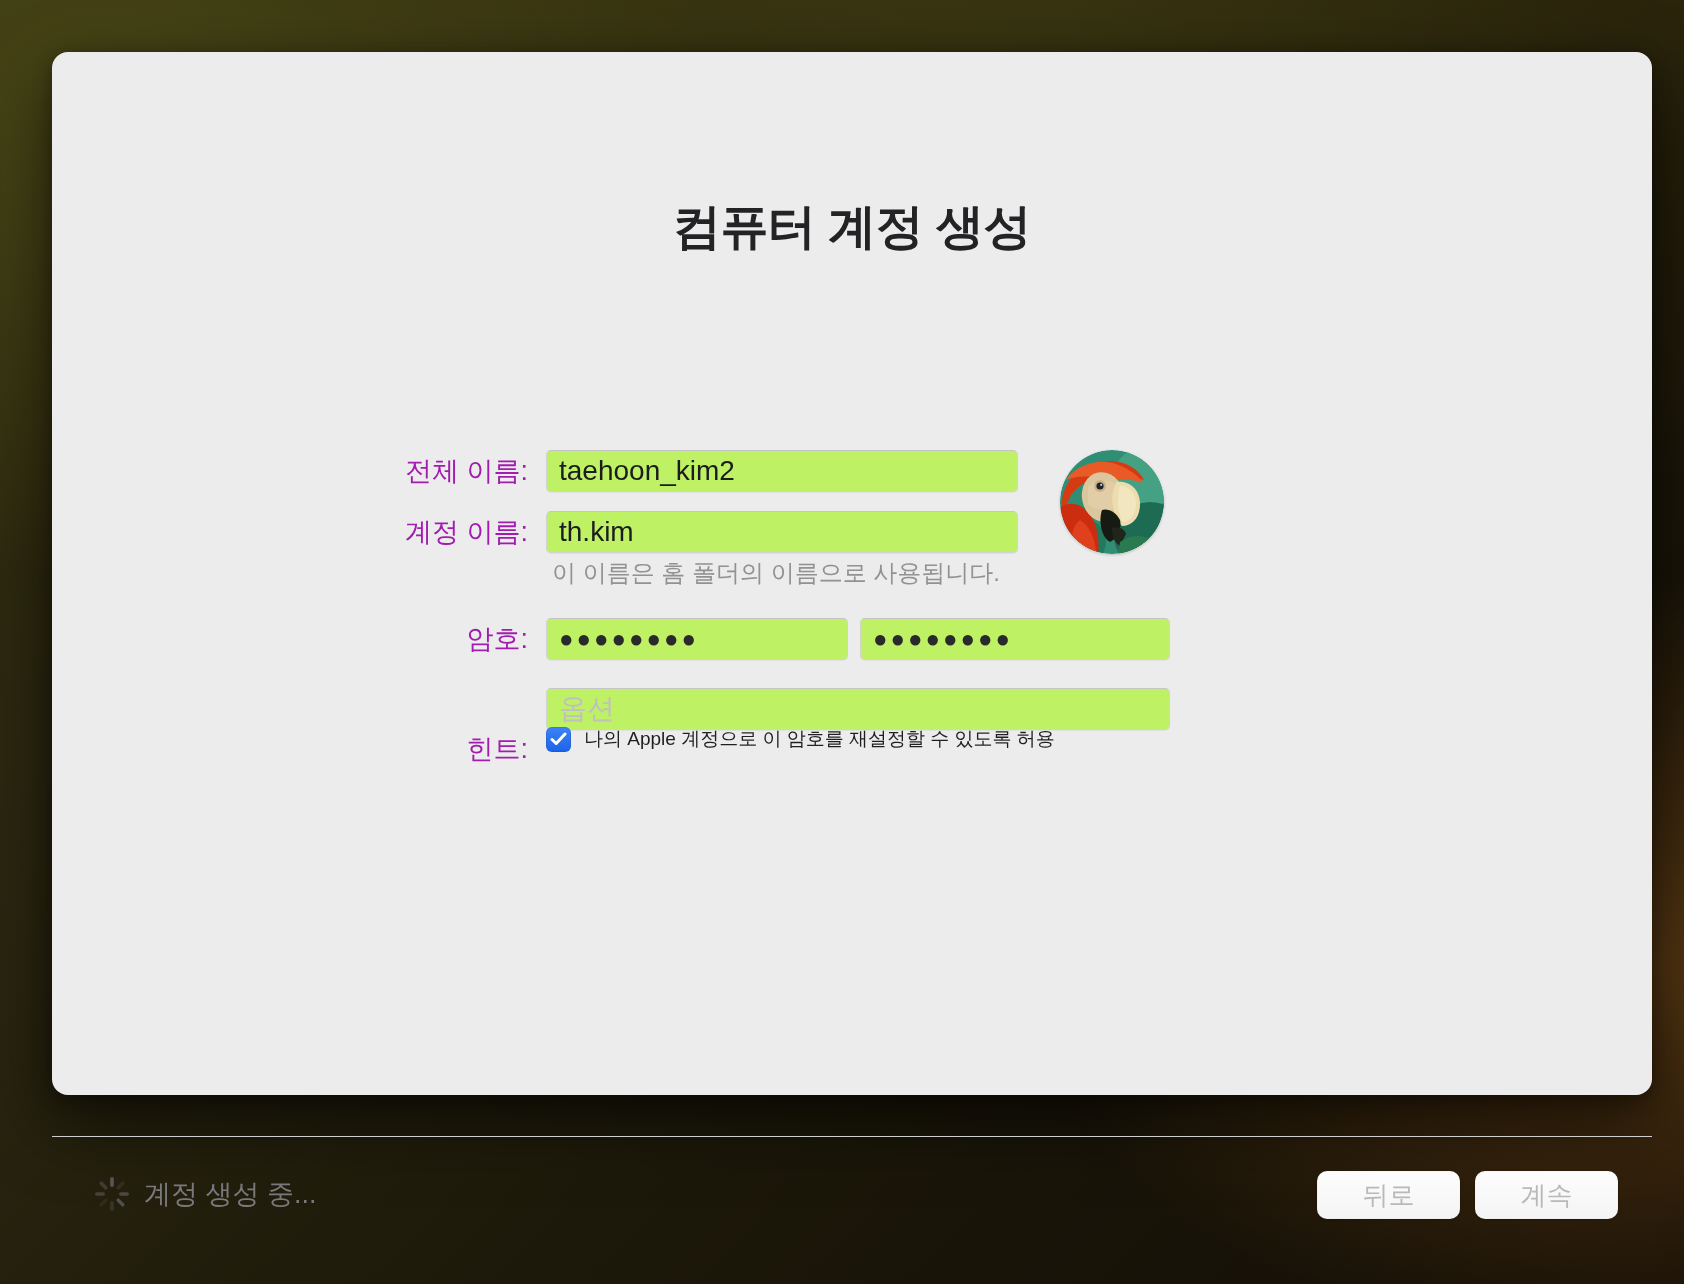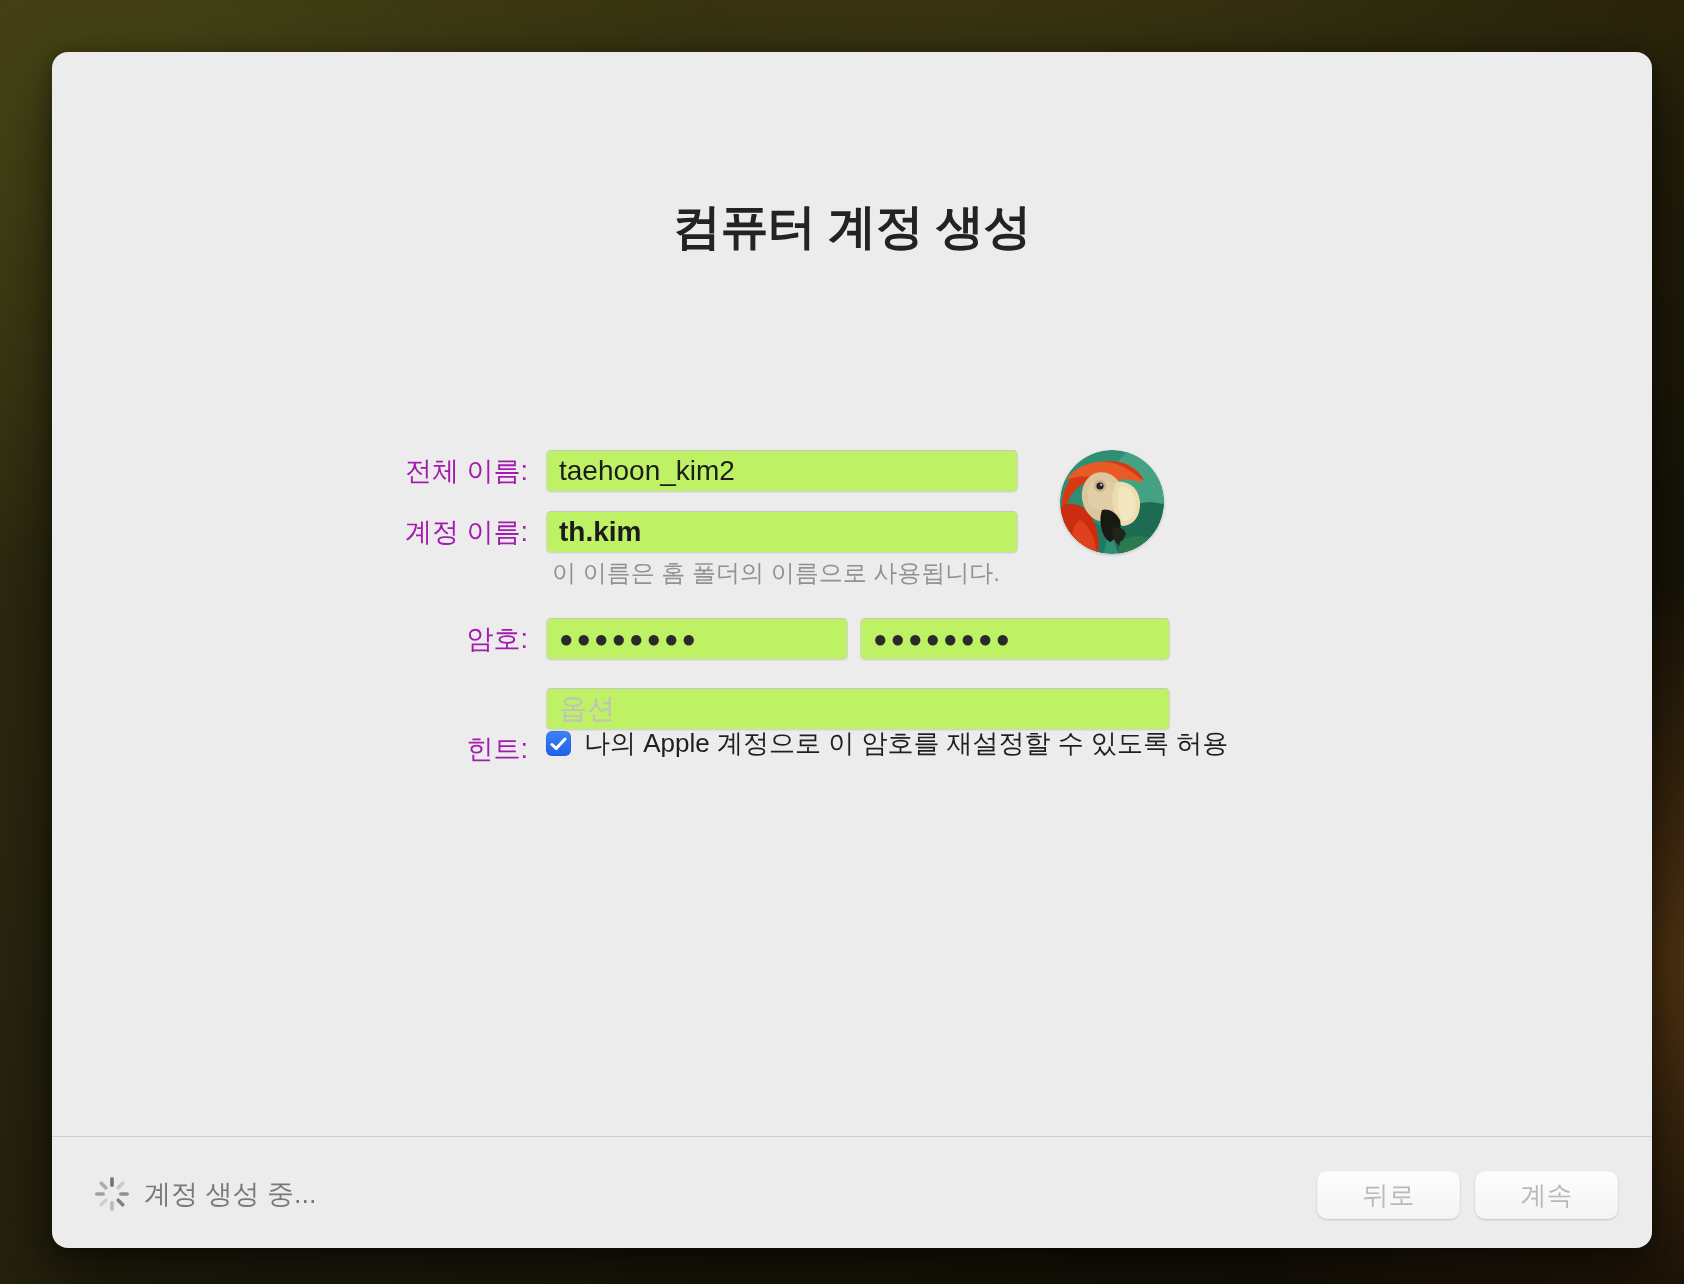--- a/index.html
+++ b/index.html
@@ -8,21 +8,21 @@
     font-family:"Liberation Sans","DejaVu Sans",sans-serif;
     background:
       radial-gradient(1100px 700px at 97% 75%, rgba(95,60,20,.85), rgba(0,0,0,0) 55%),
       radial-gradient(1000px 760px at 6% 8%, rgba(72,70,22,.95), rgba(0,0,0,0) 62%),
       radial-gradient(1500px 900px at 55% -12%, rgba(66,62,18,.9), rgba(0,0,0,0) 60%),
       radial-gradient(900px 700px at 100% 0%, rgba(40,34,10,.9), rgba(0,0,0,0) 70%),
       linear-gradient(135deg,#33300f 0%,#2a2610 30%,#1b1709 65%,#140e06 100%);
   }
 
   .window {
-    position:absolute; left:52px; top:52px; width:1600px; height:1196px;
+    position:absolute; left:52px; top:52px; width:1600px; height:1043px;
     background:#ececec; border-radius:16px;
     box-shadow:0 28px 70px rgba(0,0,0,.55), 0 4px 18px rgba(0,0,0,.35);
   }
 
   .page-title {
     position:absolute; top:143px; left:0; width:100%;
     text-align:center; font-size:48px; font-weight:700; color:#232326;
     letter-spacing:-0.5px;
   }
   .page-subtitle {
@@ -50,21 +50,21 @@
   }
 
   .checkbox-row { position:absolute; left:494px; top:674px; display:flex; align-items:center; }
   .checkbox {
     width:25px; height:25px; border-radius:6px;
     background:linear-gradient(#3c82f7,#1d63e8);
     box-shadow:inset 0 0 0 .5px rgba(0,0,0,.15);
     display:flex; align-items:center; justify-content:center;
   }
   .checkbox svg { display:block; }
-  .checkbox-label { margin-left:13px; font-size:26px; color:#1f1f22; }
+  .checkbox-label { margin-left:13px; font-size:19px; color:#1f1f22; }
 
   .avatar {
     position:absolute; left:1008px; top:398px; width:104px; height:104px;
     border-radius:50%; overflow:hidden; box-shadow:0 1px 3px rgba(0,0,0,.2);
   }
   .avatar svg { display:block; width:104px; height:104px; }
 
   .footer-divider {
     position:absolute; left:0; top:1084px; width:100%; height:1px; background:#cfcfcf;
   }
@@ -90,21 +90,21 @@
 <body>
 
 <div class="window">
 
   <div class="page-title">컴퓨터 계정 생성</div>
 
   <div class="form-label" style="top:398px;">전체 이름:</div>
   <input class="field" style="left: 494px; top: 398px; width: 472px;" type="text" value="taehoon_kim2">
 
   <div class="form-label" style="top:459px;">계정 이름:</div>
-  <input class="field" style="left: 494px; top: 459px; width: 472px; font-weight: bold;" type="text" value="th.kim">
+  <input class="field" style="left: 494px; top: 459px; width: 472px;" type="text" value="th.kim">
   <div class="helper-text">이 이름은 홈 폴더의 이름으로 사용됩니다.</div>
 
   <div class="form-label" style="top:566px;">암호:</div>
   <input class="field masked" style="left: 494px; top: 566px; width: 302px;" type="text" value="●●●●●●●●">
   <input class="field masked" style="left: 808px; top: 566px; width: 310px;" type="text" value="●●●●●●●●">
 
   <div class="form-label" style="top:628px;margin-top:48px;">힌트:</div>
   <input class="field" style="left: 494px; top: 636px; width: 624px;" type="text" placeholder="옵션">
 
   <div class="checkbox-row">

